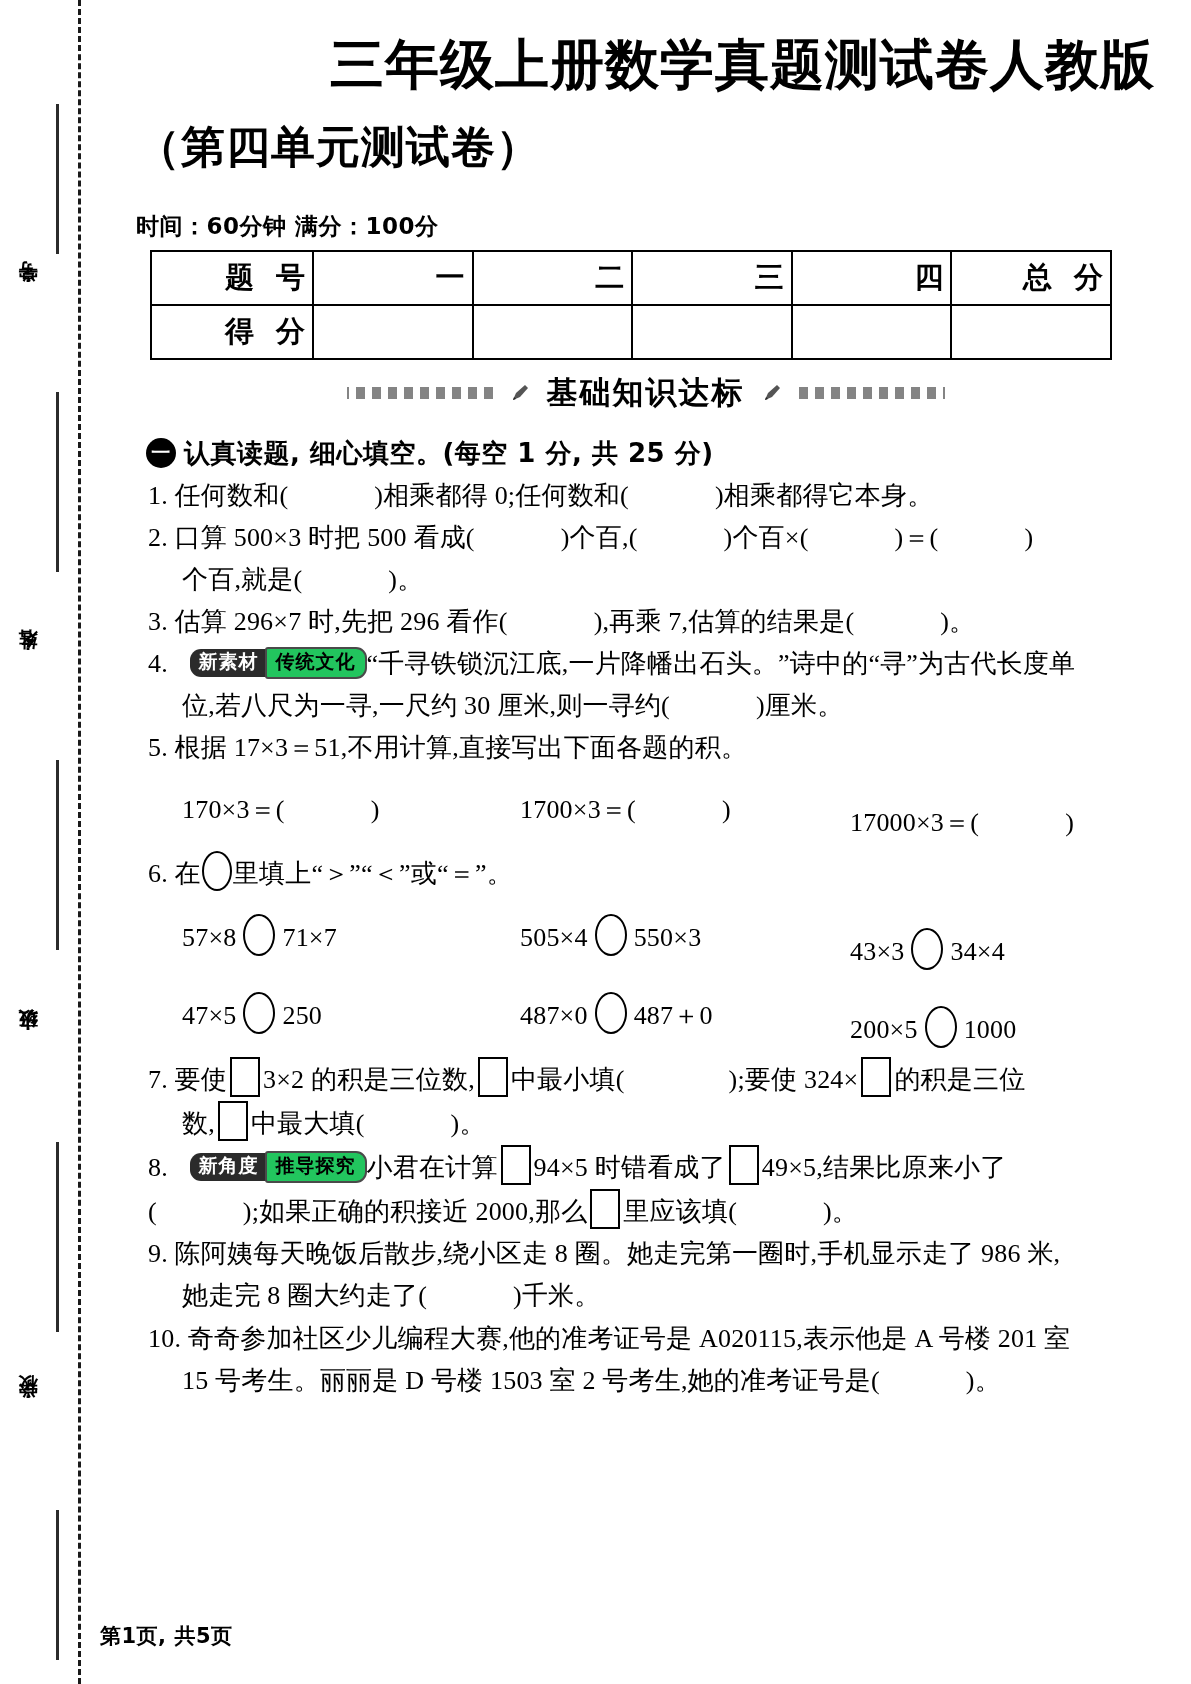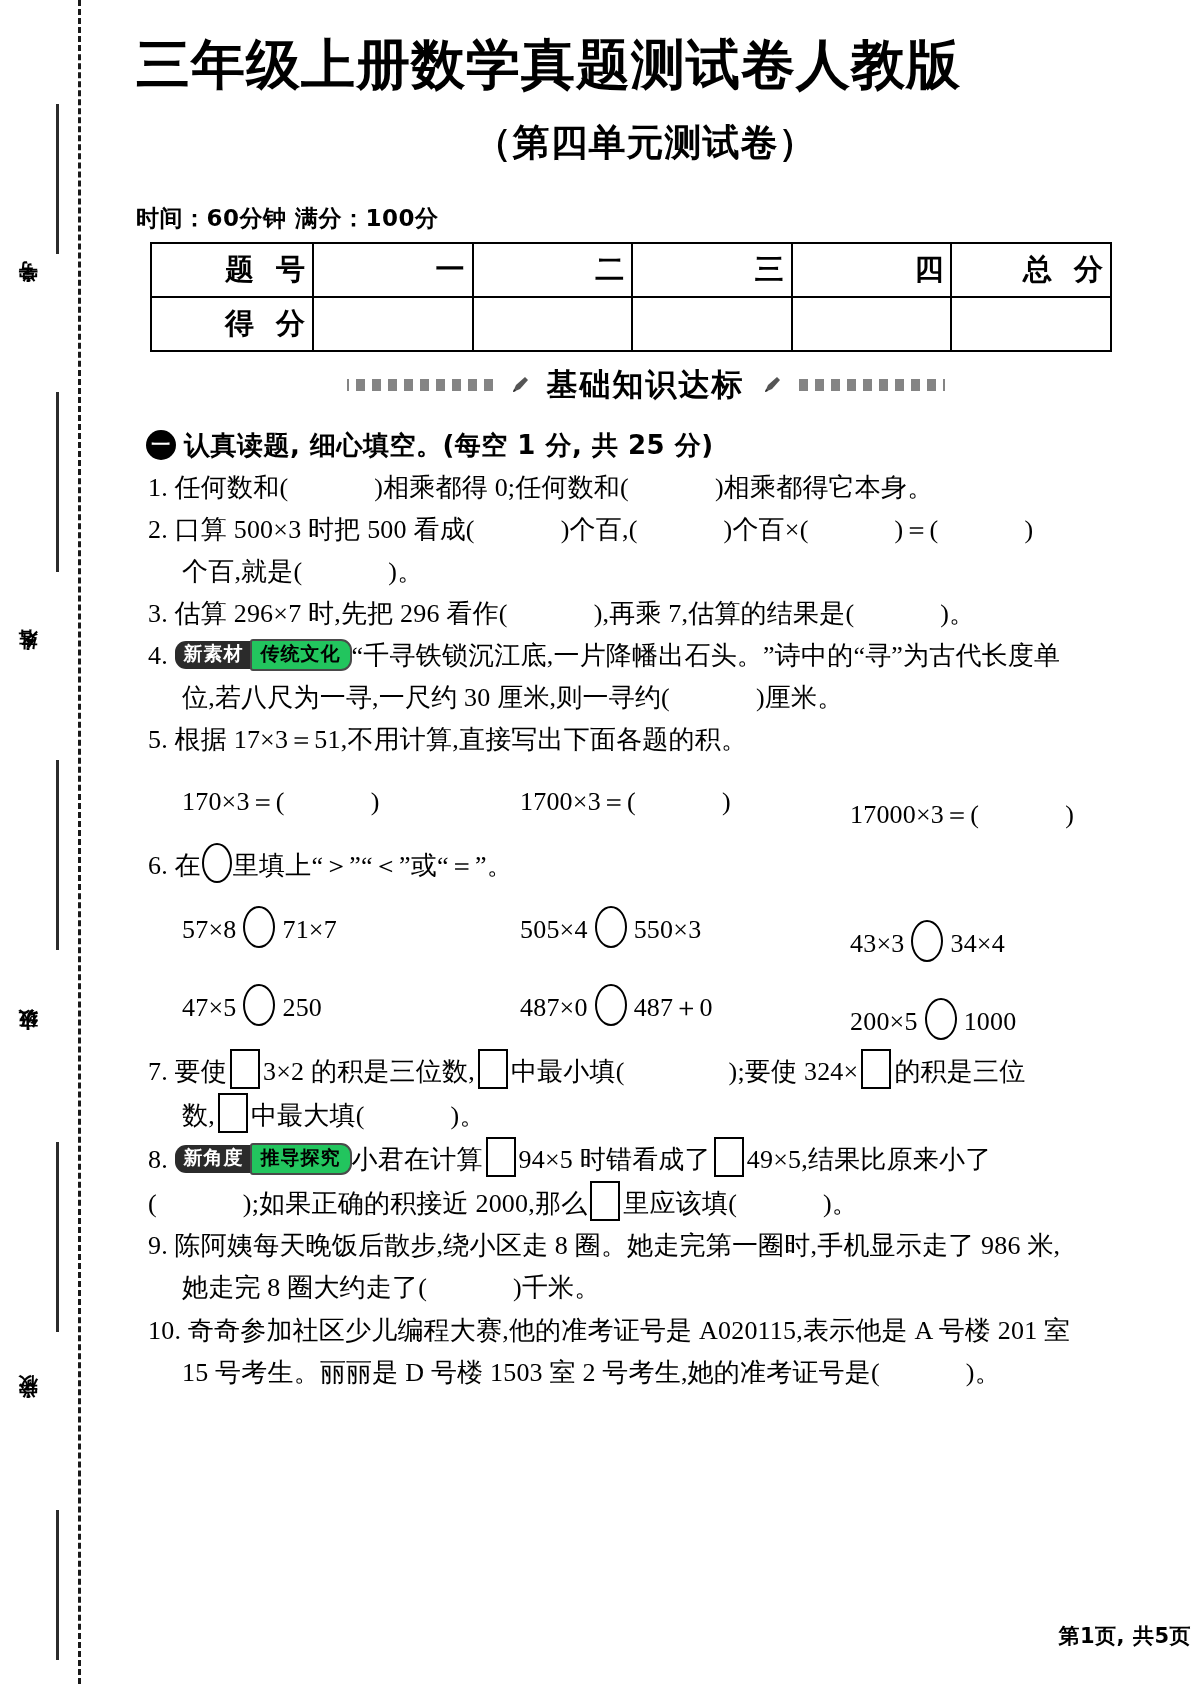--- a/index.html
+++ b/index.html
@@ -52,34 +52,33 @@
   #page {
     position: absolute;
     left: 100px; top: 0;
     width: 1091px; height: 1684px;
     padding: 0 36px;
   }
 
   
   #title-main {
     margin-top: 34px;
-    text-align: left;
+    text-align: right;
     font-family: "DejaVu Sans", "Liberation Sans", sans-serif;
     font-weight: bold;
     font-size: 54px;
     letter-spacing: 1px;
     line-height: 1.15;
     white-space: nowrap;
   }
   #title-sub {
     margin-top: 26px;
-    text-align: center;
-    font-family: "DejaVu Sans", "Liberation Sans", sans-serif;
-    font-weight: bold;
-    font-size: 37px;
+    font-family: "DejaVu Sans", "Liberation Sans", sans-serif;
+    font-weight: bold;
+    font-size: 44px;
     letter-spacing: 1px;
     line-height: 1.15;
   }
 
   
   #exam-meta {
     margin-top: 38px;
     text-align: left;
     padding-right: 14px;
     font-family: "DejaVu Sans", "Liberation Sans", sans-serif;
@@ -182,20 +181,21 @@
     font-size: 19px;
     letter-spacing: 1px;
     padding: 1px 9px 3px 9px;
     vertical-align: 4px;
     line-height: 1.25;
   }
   .badge-dark {
     background: #2b2b2b;
     color: #fff;
     border-radius: 11px 3px 3px 11px;
+    margin-left: 15px;
   }
   .badge-light {
     background: #22c55e;
     color: #000;
     border: 2px solid #4a4a4a;
     border-radius: 3px 11px 11px 3px;
     margin-left: -3px;
   }
   .blank-gap { display: inline-block; width: 86px; }
   .blank-gap.lg { width: 104px; }
@@ -234,21 +234,21 @@
   .cols > div { white-space: nowrap; }
   .c1 { width: 338px; }
   .c2 { width: 330px; }
   .c3 { width: auto; margin-top: 27px; }
 
   
   #footer {
     position: absolute;
     left: 0; right: 0;
     bottom: 34px;
-    text-align: right;
+    text-align: left;
     font-family: "DejaVu Sans", "Liberation Sans", sans-serif;
     font-weight: bold;
     font-size: 21px;
     letter-spacing: 0.5px;
   }
 </style>
 </head>
 <body>
 
 <div id="left-margin">

